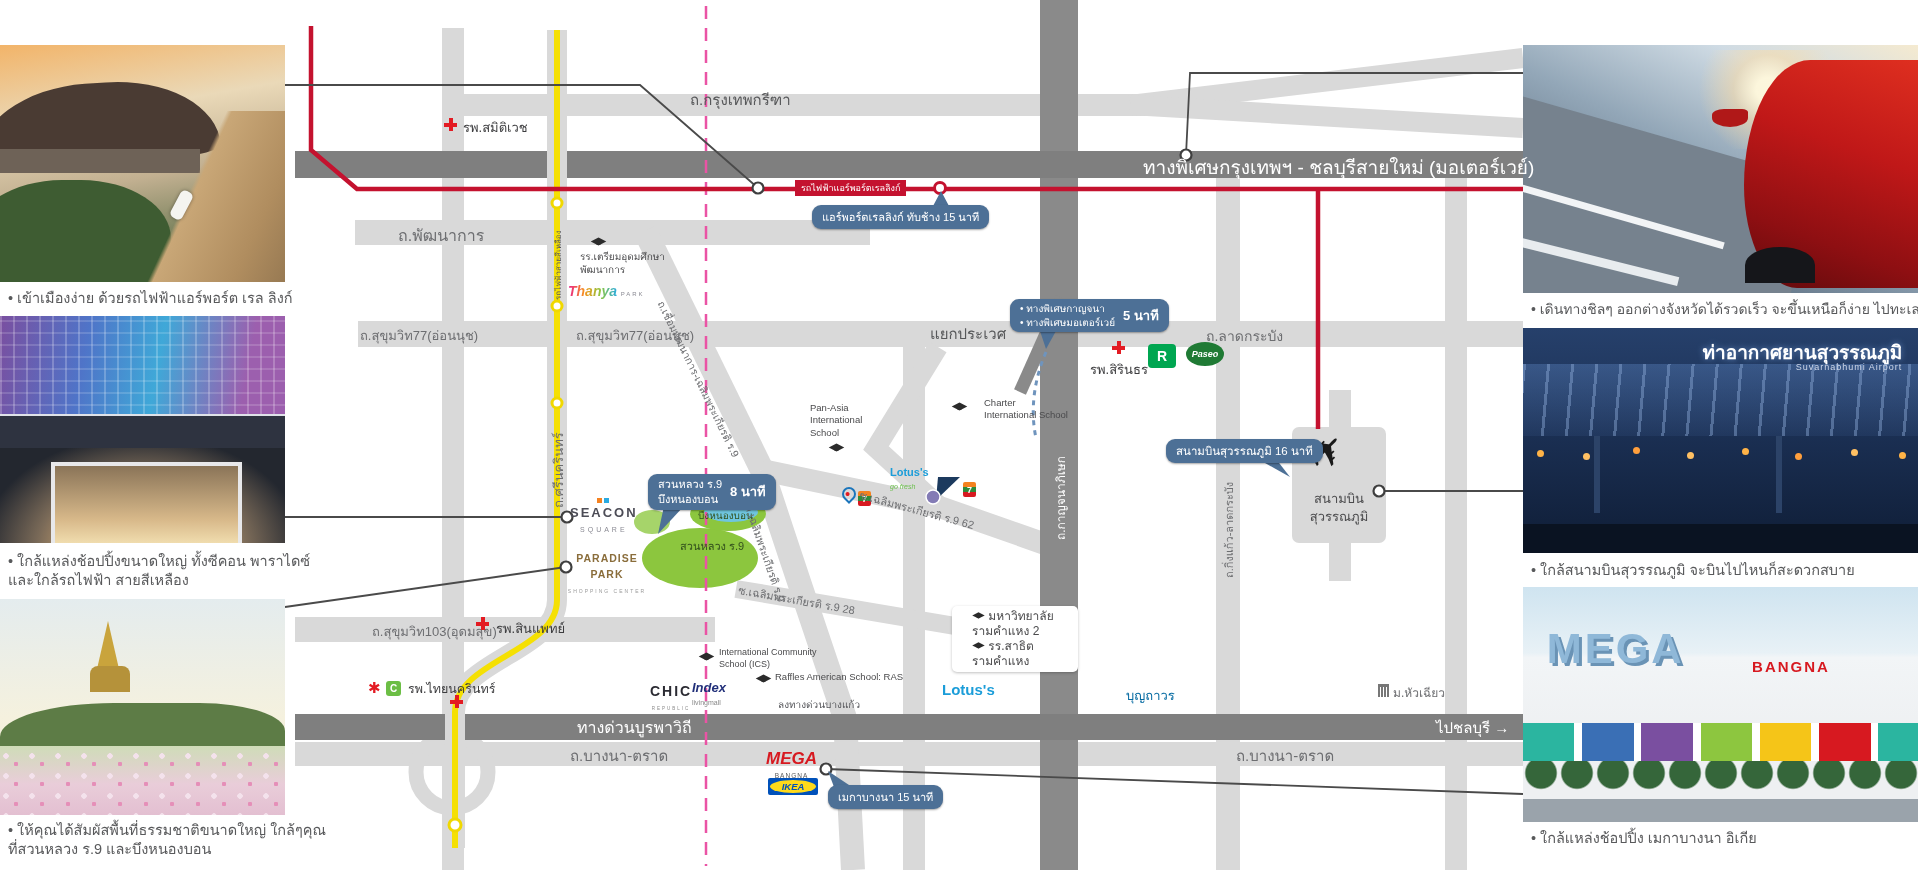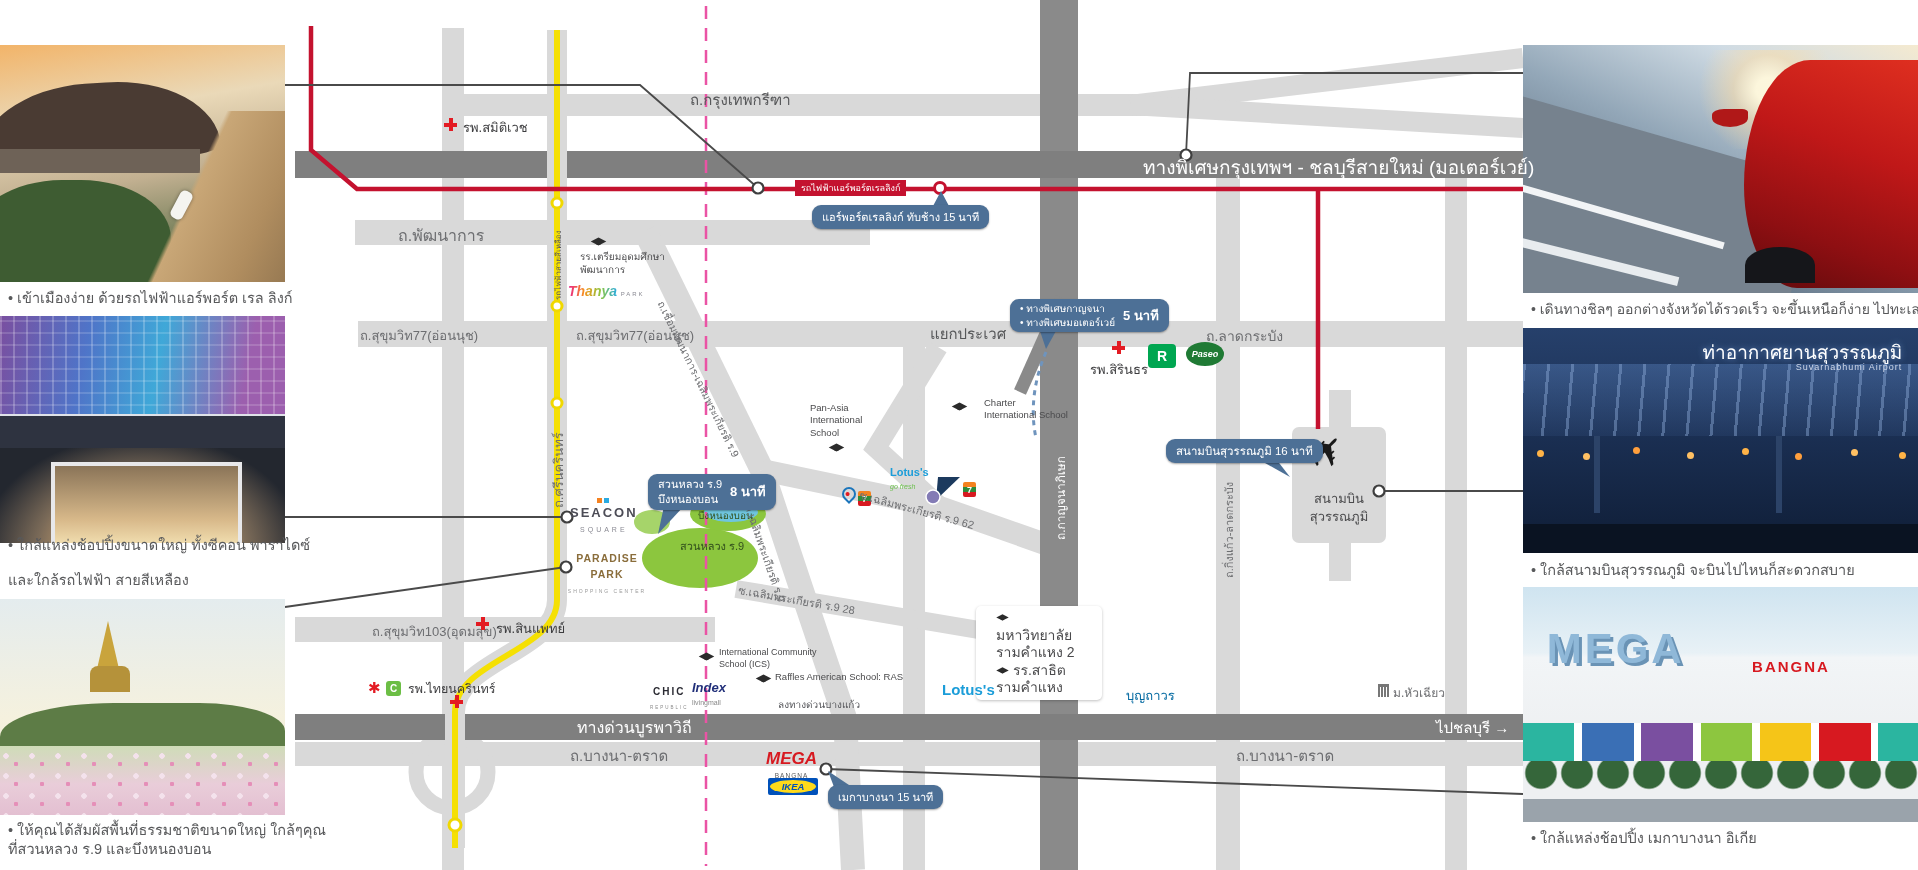--- a/index.html
+++ b/index.html
@@ -167,21 +167,21 @@
   </div>
   <div class="cap-line" style="left:8px;top:286px;">• เข้าเมืองง่าย ด้วยรถไฟฟ้าแอร์พอร์ต เรล ลิงก์</div>
 
   <div class="photo" style="left:0;top:316px;width:285px;height:227px;">
     <div style="position:absolute;inset:0 0 55% 0;background:linear-gradient(100deg,#7a4fa0,#4f74c8 30%,#3fa8d8 55%,#9c5fae 85%);"></div>
     <div style="position:absolute;inset:0 0 55% 0;background:repeating-linear-gradient(90deg,rgba(255,255,255,.22) 0 2px,transparent 2px 13px),repeating-linear-gradient(0deg,rgba(255,255,255,.15) 0 2px,transparent 2px 12px);"></div>
     <div style="position:absolute;left:0;top:43%;width:100%;height:16%;background:#2e3340;border-top:2px solid #dfe2e8;"></div>
     <div style="position:absolute;left:0;bottom:0;width:100%;height:42%;background:radial-gradient(ellipse at 50% 105%,#e8b87a 0 22%,#7a6a58 52%,#23272f 80%);"></div>
     <div style="position:absolute;left:18%;bottom:0;width:64%;height:34%;border:4px solid #e8e8ea;border-bottom:none;background:linear-gradient(180deg,#8a7458,#d8b98a 70%,#f0dcae);"></div>
   </div>
-  <div class="cap-line" style="left:8px;top:533px;text-align:right;">• ใกล้แหล่งช้อปปิ้งขนาดใหญ่ ทั้งซีคอน พาราไดซ์</div>
+  <div class="cap-line" style="left:8px;top:549px;text-align:right;">• ใกล้แหล่งช้อปปิ้งขนาดใหญ่ ทั้งซีคอน พาราไดซ์</div>
   <div class="cap-line" style="left:8px;top:568px;">และใกล้รถไฟฟ้า สายสีเหลือง</div>
 
   <div class="photo" style="left:0;top:599px;width:285px;height:216px;">
     <div style="position:absolute;inset:0;background:linear-gradient(180deg,#e4ecee,#f5f1de 55%,#e9e6d2 100%);"></div>
     <div style="position:absolute;left:34%;top:10%;width:0;height:0;border-left:11px solid transparent;border-right:11px solid transparent;border-bottom:48px solid #c9a43c;"></div>
     <div style="position:absolute;left:31.5%;top:31%;width:40px;height:26px;background:#b5923a;border-radius:8px 8px 0 0;"></div>
     <div style="position:absolute;left:0;top:48%;width:100%;height:26%;background:#5d7c46;border-radius:40% 30% 0 0/60% 50% 0 0;"></div>
     <div style="position:absolute;left:0;bottom:0;width:100%;height:32%;background:linear-gradient(180deg,#cfdcb8,#e9cdd9 55%,#e3bfd1);"></div>
     <div style="position:absolute;left:0;bottom:0;width:100%;height:30%;background-image:radial-gradient(circle at 6px 6px,#f4e2ec 0 2.5px,transparent 3px),radial-gradient(circle at 16px 14px,#e58fb8 0 2px,transparent 2.5px);background-size:26px 20px;"></div>
   </div>
@@ -196,21 +196,21 @@
     <div style="position:absolute;left:-8%;bottom:12%;width:48%;height:9px;background:#e8ecef;transform:rotate(14deg);"></div>
     <div style="position:absolute;right:-4%;top:6%;width:48%;height:92%;background:linear-gradient(200deg,#e03020 0%,#c01818 40%,#8e0f12 75%,#5f0a0c 100%);border-radius:35% 0 0 28%/55% 0 0 45%;"></div>
     <div style="position:absolute;right:26%;bottom:4%;width:70px;height:36px;background:#15161a;border-radius:50% 50% 0 0;"></div>
     <div style="position:absolute;right:43%;top:26%;width:36px;height:18px;background:#b01818;border-radius:40% 20% 60% 60%;"></div>
   </div>
   <div class="cap-line" style="left:1531px;top:298px;font-size:14px;">• เดินทางชิลๆ ออกต่างจังหวัดได้รวดเร็ว จะขึ้นเหนือก็ง่าย ไปทะเลก็ชิล</div>
 
   <div class="photo" style="left:1523px;top:328px;width:395px;height:225px;">
     <div style="position:absolute;inset:0;background:linear-gradient(180deg,#26406b 0%,#1b3054 45%,#0f1d36 100%);"></div>
     <div style="position:absolute;left:0;top:16%;width:100%;height:32%;background:repeating-linear-gradient(95deg,rgba(140,170,215,.45) 0 3px,transparent 3px 24px),linear-gradient(180deg,rgba(90,130,190,.4),rgba(60,90,140,.2));"></div>
-    <div style="position:absolute;right:4%;top:4%;color:#fff;font-size:19px;font-weight:normal;text-shadow:0 0 6px rgba(120,160,220,.8);">ท่าอากาศยานสุวรรณภูมิ</div>
+    <div style="position:absolute;right:4%;top:4%;color:#fff;font-size:19px;font-weight:bold;text-shadow:0 0 6px rgba(120,160,220,.8);">ท่าอากาศยานสุวรรณภูมิ</div>
     <div style="position:absolute;right:4%;top:15%;color:#cfd8ea;font-size:9px;letter-spacing:1px;">Suvarnabhumi Airport</div>
     <div style="position:absolute;left:14px;top:54%;width:7px;height:7px;border-radius:50%;background:#ffb347;box-shadow:46px 3px 0 #ffc063,96px -3px 0 #ff9f3d,150px 2px 0 #ffc063,205px -2px 0 #ffb347,258px 3px 0 #ff9f3d,314px -1px 0 #ffc063,362px 2px 0 #ffb347;"></div>
     <div style="position:absolute;left:18%;top:48%;width:6px;height:34%;background:#2c4368;"></div>
     <div style="position:absolute;left:64%;top:48%;width:6px;height:34%;background:#2c4368;"></div>
     <div style="position:absolute;left:0;bottom:0;width:100%;height:13%;background:#0a1322;"></div>
   </div>
   <div class="cap-line" style="left:1531px;top:558px;">• ใกล้สนามบินสุวรรณภูมิ จะบินไปไหนก็สะดวกสบาย</div>
 
   <div class="photo" style="left:1523px;top:587px;width:395px;height:235px;">
     <div style="position:absolute;inset:0;background:linear-gradient(180deg,#cfe4f0 0%,#e8f1f6 28%,#f2f5f7 30%,#eef0f2 62%);"></div>
@@ -300,34 +300,34 @@
 
   <div class="lbl" style="left:372px;top:621px;">ถ.สุขุมวิท103(อุดมสุข)</div>
   <div class="rcross" style="left:476px;top:617px;"></div>
   <div class="lbl navytxt" style="left:496px;top:618px;">รพ.สินแพทย์</div>
 
   <div class="cap" style="left:700px;top:651px;"></div>
   <div class="lbl" style="left:719px;top:647px;font-size:9px;line-height:1.3;color:#4a4a4c;"><span>International Community</span><br><span>School (ICS)</span></div>
   <div class="cap" style="left:757px;top:673px;"></div>
   <div class="lbl" style="left:775px;top:671px;font-size:9.5px;color:#4a4a4c;">Raffles American School: RAS</div>
 
-  <div class="lbl" style="left:976px;top:606px;width:86px;background:#fff;border-radius:5px;box-shadow:0 1px 3px rgba(0,0,0,.25);padding:3px 20px;line-height:1.25;white-space:normal;font-size:14px;color:#4a4a4c;">
+  <div class="lbl" style="left:952px;top:606px;width:86px;background:#fff;border-radius:5px;box-shadow:0 1px 3px rgba(0,0,0,.25);padding:3px 20px;line-height:1.25;white-space:normal;font-size:12px;color:#4a4a4c;">
     <span class="cap" style="position:static;display:inline-block;transform:scale(.8);"></span>
     <span>มหาวิทยาลัย</span>
     <span>รามคำแหง 2</span><br>
     <span class="cap" style="position:static;display:inline-block;transform:scale(.8);"></span>
     <span>รร.สาธิตรามคำแหง</span>
   </div>
 
   <div class="lbl" style="left:368px;top:679px;font-size:15px;color:#e31b23;">✱</div>
   <div class="chip" style="left:386px;top:681px;width:15px;height:15px;background:#6cbe45;border-radius:3px;font-size:10px;">C</div>
   <div class="lbl navytxt" style="left:408px;top:679px;font-size:12.5px;">รพ.ไทยนครินทร์</div>
   <div class="rcross" style="left:450px;top:695px;"></div>
 
-  <div class="lbl" style="left:650px;top:684px;line-height:1.1;text-align:center;"><span style="font-size:10px;letter-spacing:2px;color:#2b2b33;font-weight:bold;">CHIC</span><br><span style="font-size:4.5px;letter-spacing:2px;color:#8a8a8a;">REPUBLIC</span></div>
+  <div class="lbl" style="left:650px;top:684px;line-height:1.1;text-align:center;"><span style="font-size:14px;letter-spacing:2px;color:#2b2b33;font-weight:bold;">CHIC</span><br><span style="font-size:4.5px;letter-spacing:2px;color:#8a8a8a;">REPUBLIC</span></div>
   <div class="lbl" style="left:692px;top:681px;line-height:1;"><span style="font-size:13px;font-weight:bold;font-style:italic;color:#22307a;">Index</span><br><span style="font-size:7px;color:#888;">livingmall</span></div>
   <div class="lbl" style="left:778px;top:697px;font-size:10px;color:#55565a;">ลงทางด่วนบางแก้ว</div>
   <div class="lbl lotus" style="left:942px;top:681px;font-size:15px;">Lotus's</div>
   <div class="lbl" style="left:1126px;top:685px;font-size:13px;font-weight:normal;color:#0369a1;">บุญถาวร</div>
   <div class="bldg" style="left:1378px;top:684px;"></div>
   <div class="lbl" style="left:1393px;top:683px;font-size:12px;">ม.หัวเฉียว</div>
 
   <div class="lbl white" style="left:577px;top:715px;font-size:16px;">ทางด่วนบูรพาวิถี</div>
   <div class="lbl white" style="left:1436px;top:716px;font-size:15px;">ไปชลบุรี →</div>
   <div class="lbl" style="left:570px;top:744px;font-size:15px;">ถ.บางนา-ตราด</div>

